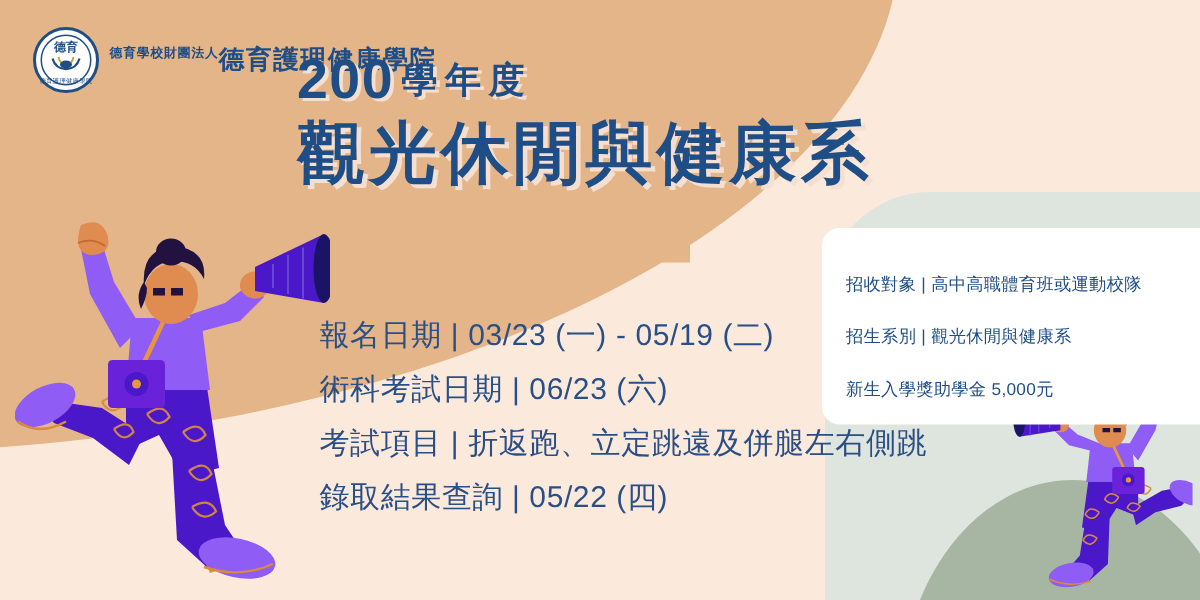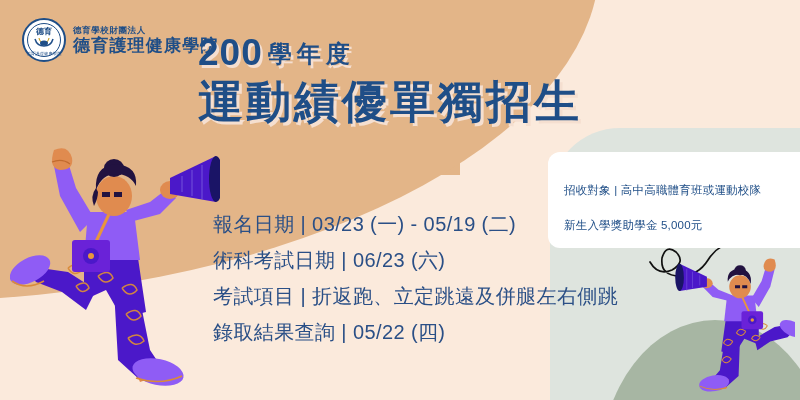--- a/index.html
+++ b/index.html
@@ -53,21 +53,21 @@
   }
   .seal-mid{
     position:absolute;left:50%;top:17px;transform:translateX(-50%);
     width:22px;height:11px;z-index:2;
   }
   .seal-bot{
     position:absolute;left:50%;bottom:4px;transform:translateX(-50%);
     font-size:4.2px;line-height:5px;color:#1F4E87;white-space:nowrap;z-index:2;
     letter-spacing:.2px;
   }
-  .school-text{display:flex;flex-direction:column;justify-content:center;}
+  .school-text{display:flex;flex-direction:row;justify-content:center;}
   .school-small{
     font-size:8.5px;line-height:11px;color:#1F4E87;font-weight:bold;
     letter-spacing:.6px;
   }
   .school-big{
     font-size:17px;line-height:20px;color:#1F4E87;font-weight:bold;
     letter-spacing:1.2px;
   }
 
   
@@ -244,25 +244,26 @@
       <div class="school-small">德育學校財團法人</div>
       <div class="school-big">德育護理健康學院</div>
     </div>
   </div>
 
   <div class="headline">
     <div class="hl-line1">
       <span class="hl-year">200</span>
       <span class="hl-year-unit">學年度</span>
     </div>
-    <div class="hl-line2">運動績優單獨招生</div>
+    <div class="hl-line2">觀光休閒與健康系</div>
   </div>
 
   <div class="info-box">
     <div class="info-line">招收對象 | 高中高職體育班或運動校隊</div>
+    <div class="info-line">招生系別 | 觀光休閒與健康系</div>
     <div class="info-line">新生入學獎助學金  5,000元</div>
   </div>
 
   <div class="details">
     <div class="detail-line">報名日期 | 03/23 (一) - 05/19 (二)</div>
     <div class="detail-line">術科考試日期 | 06/23 (六)</div>
     <div class="detail-line">考試項目 | 折返跑、立定跳遠及併腿左右側跳</div>
     <div class="detail-line">錄取結果查詢 | 05/22 (四)</div>
   </div>
 

